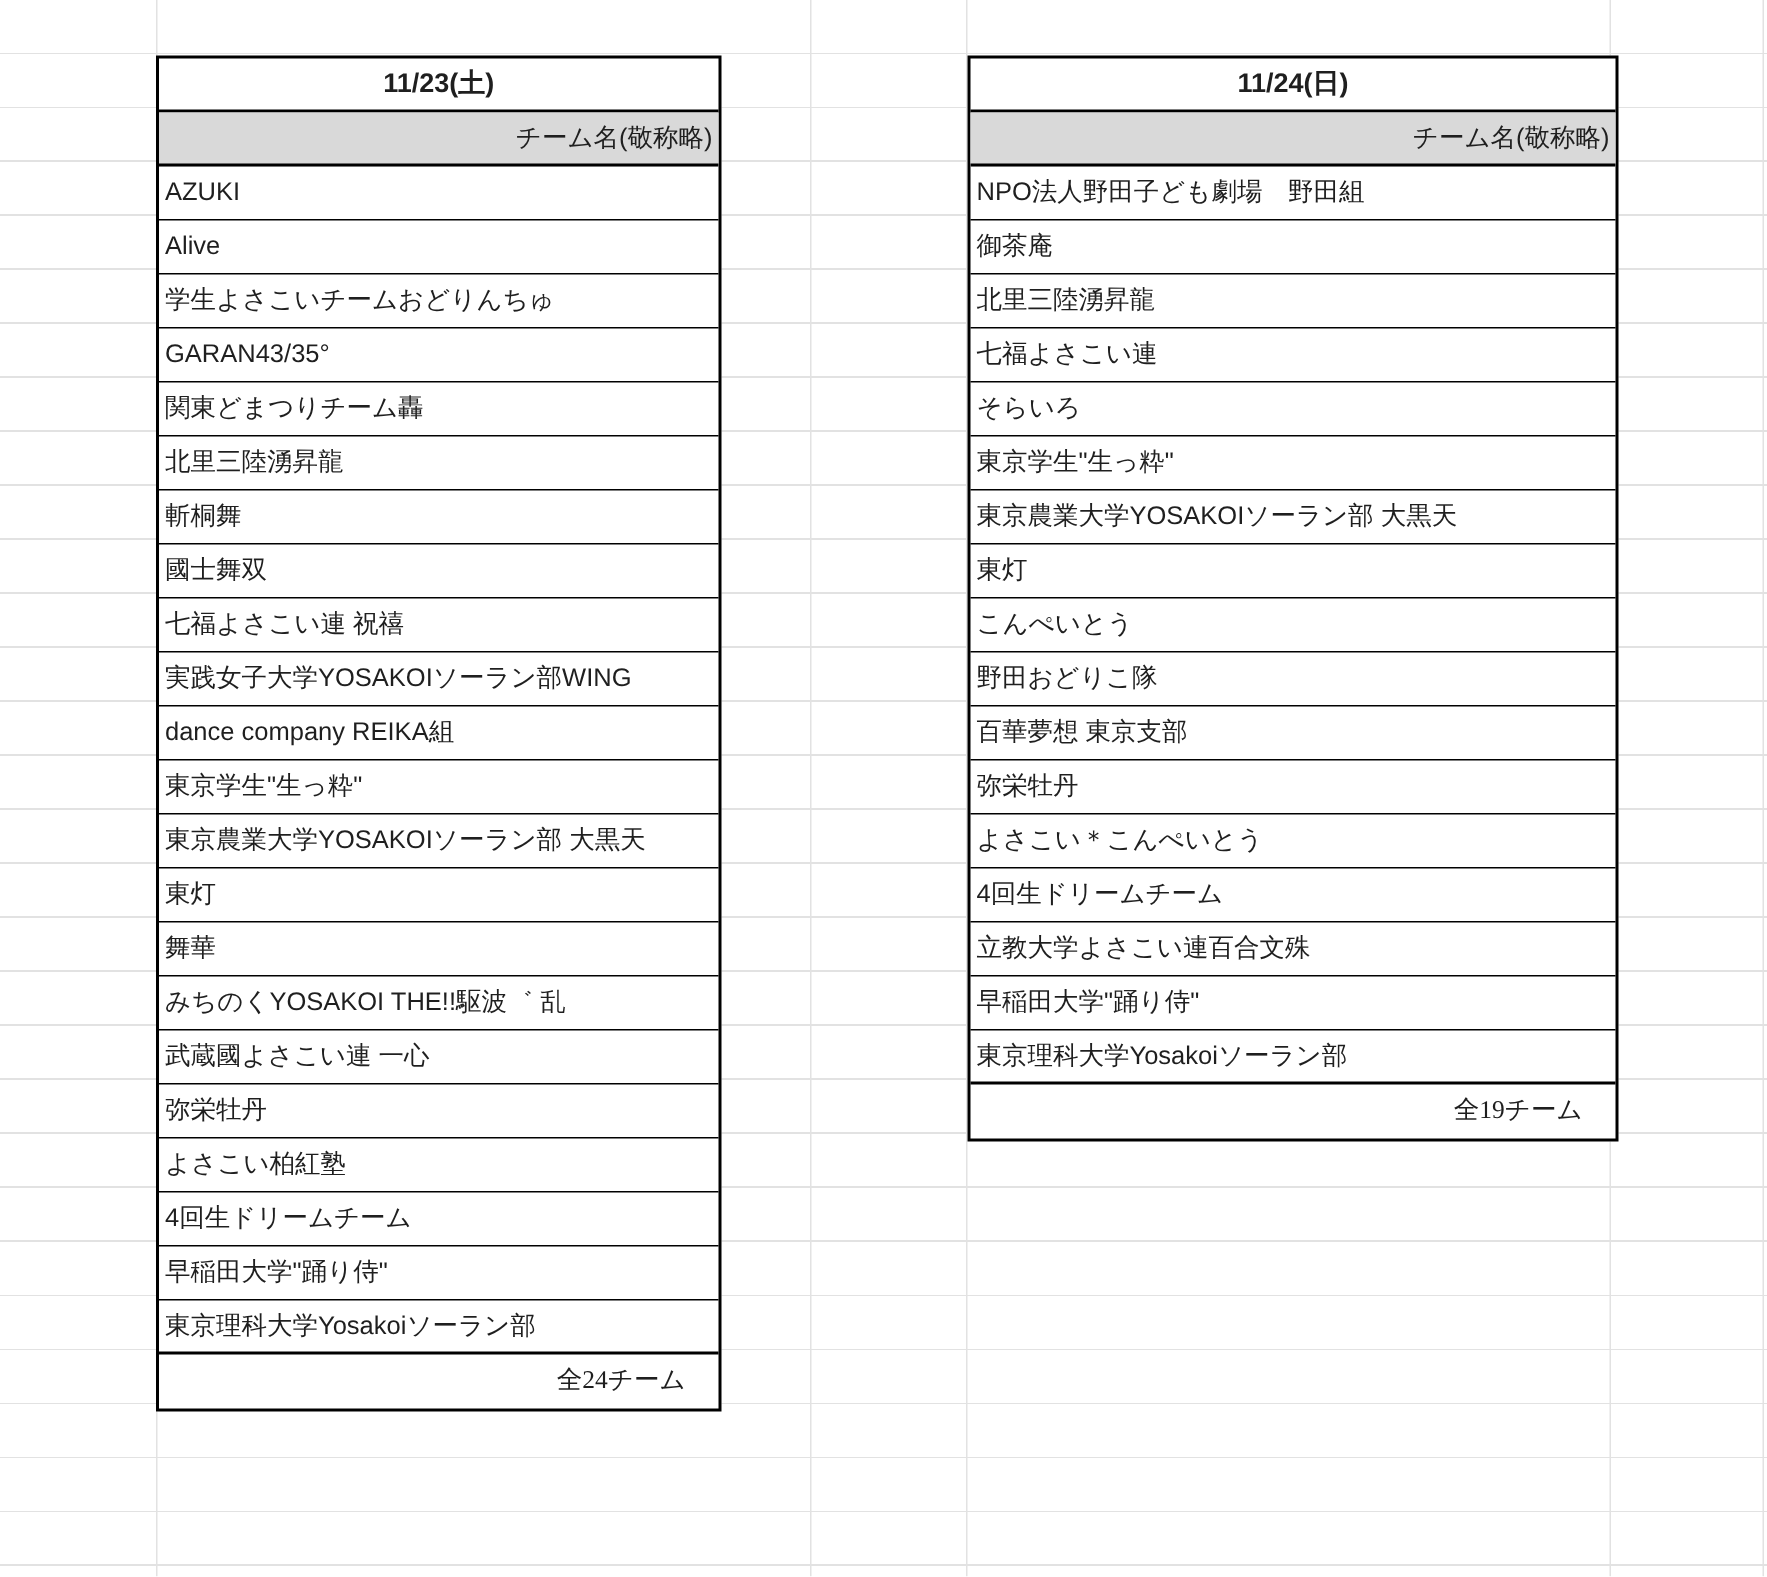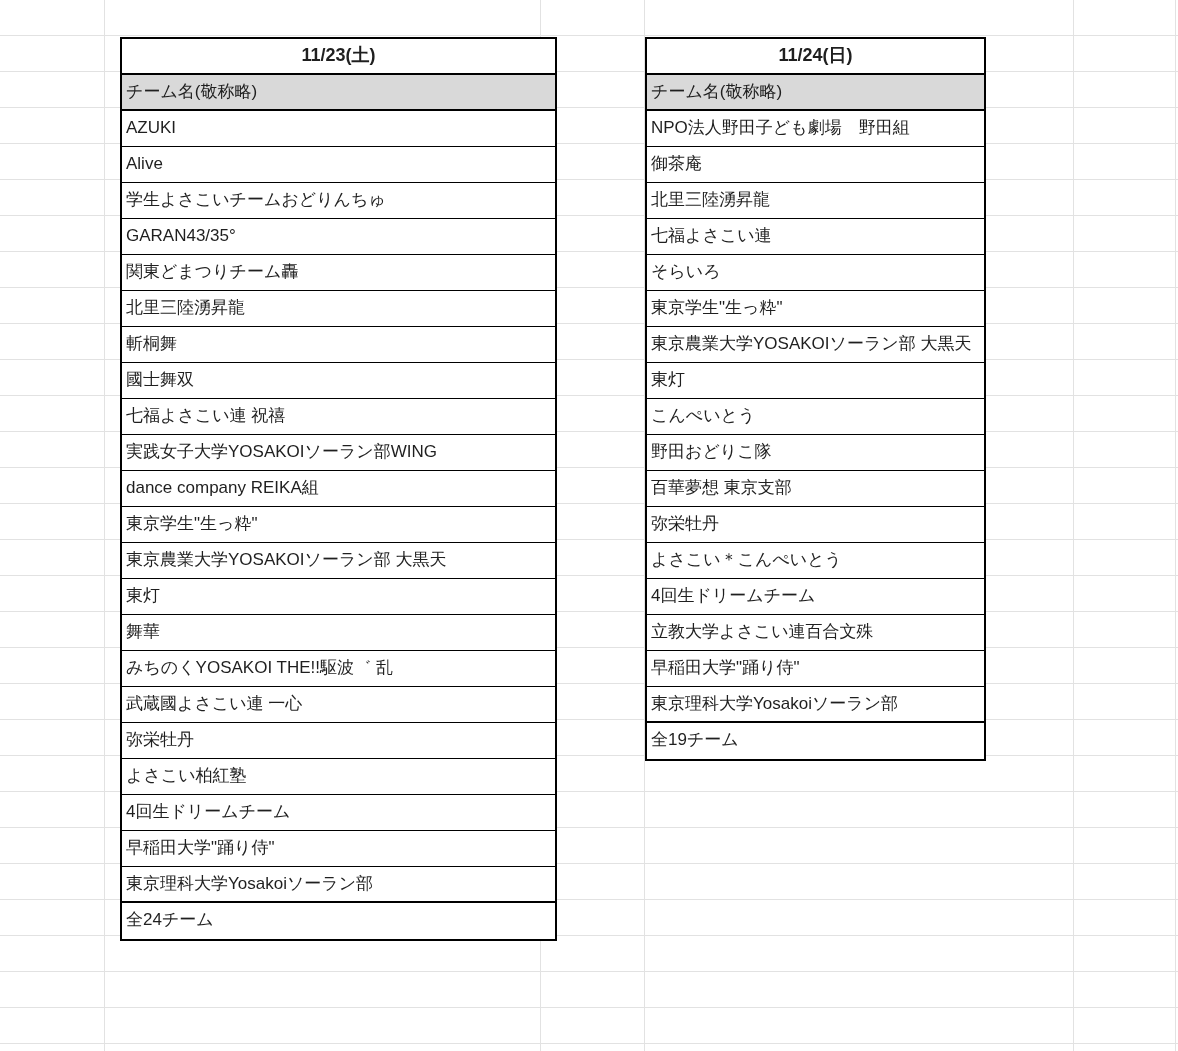--- a/index.html
+++ b/index.html
@@ -43,49 +43,51 @@
 
   
   .sheet-table {
     position: absolute;
     top: 37px;
     background: #ffffff;
     border: 2px solid #000000;
     box-sizing: border-box;
     font-size: 17px;
   }
-  .sheet-table.left  { left: 120px; width: 437px; }
-  .sheet-table.right { left: 645px; width: 341px; }
+  .sheet-table.left  { left: 104px; width: 377px; }
+  .sheet-table.right { left: 645px; width: 434px; }
 
   .row {
     box-sizing: border-box;
     height: 36px;
     line-height: 33px;
     border-bottom: 1.5px solid #000000;
     padding: 0 4px;
     white-space: nowrap;
     overflow: hidden;
   }
   .title-row {
     font-weight: bold;
     font-size: 18px;
     text-align: center;
     border-bottom-width: 2px;
   }
   .header-row {
     background: #d9d9d9;
-    text-align: left;
+    text-align: right;
     border-bottom-width: 2px;
   }
   .team-rows .row:last-child {
     border-bottom-width: 2px;
   }
   .footer-row {
+    text-align: right;
     border-bottom: none;
     padding-right: 22px;
+    font-family: Liberation Serif, serif;
   }
 </style>
 </head>
 <body>
 
 <div class="grid-bg"></div>
 <div class="vline v1"></div>
 <div class="vline v2"></div>
 <div class="vline v3"></div>
 <div class="vline v4"></div>

